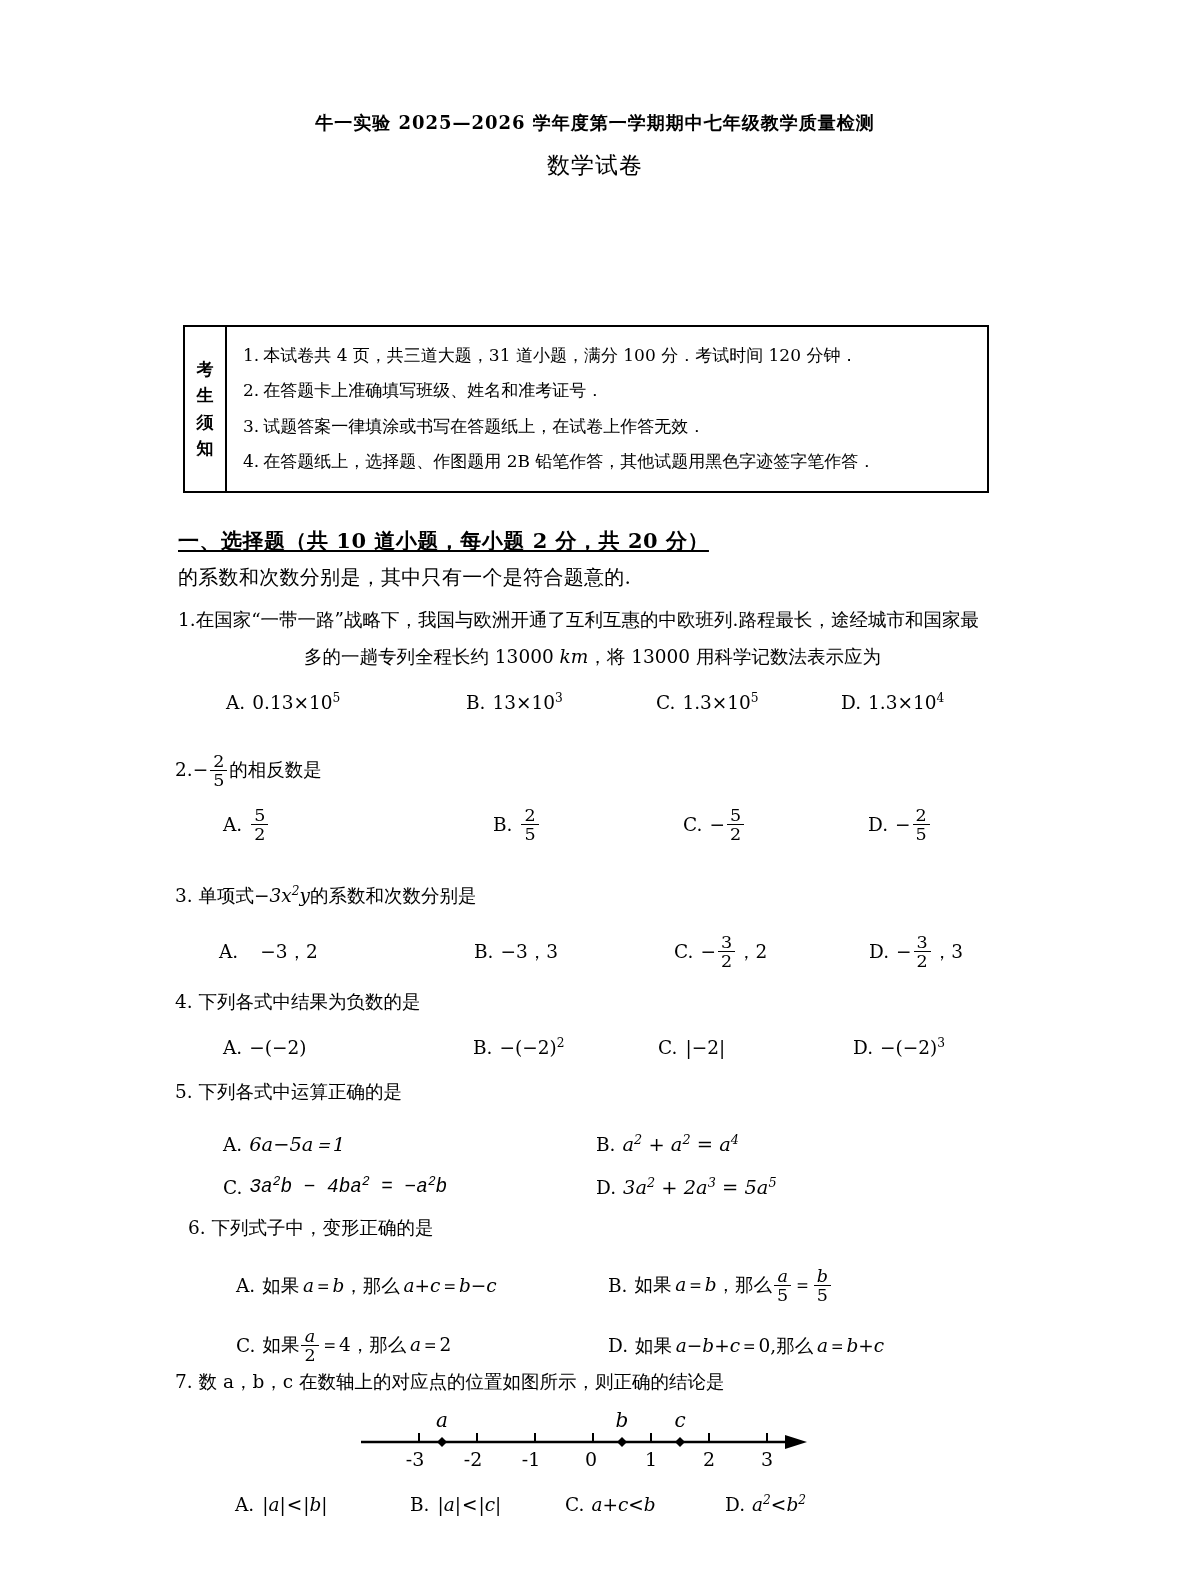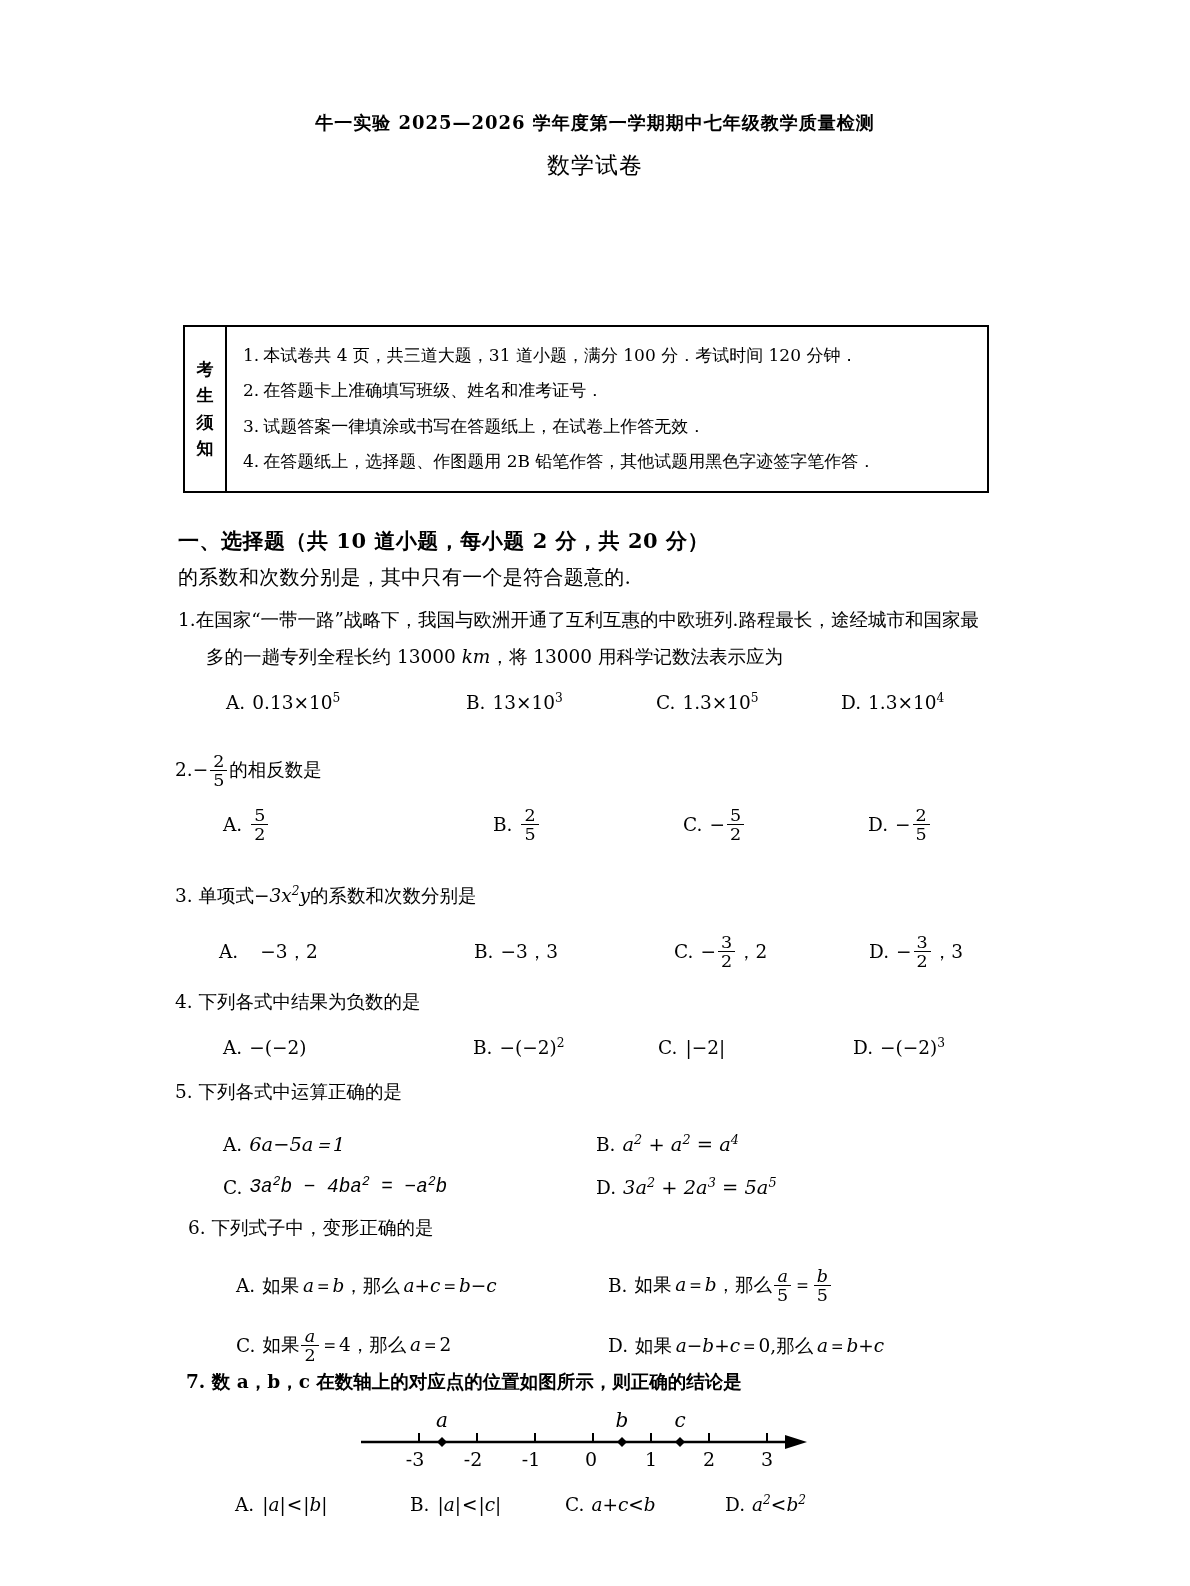--- a/index.html
+++ b/index.html
@@ -76,33 +76,34 @@
   .notice-item .num { margin-right: 4px; }
 
   
   .section-head {
     position: absolute;
     left: 178px;
     top: 415px;
     font-size: 21px;
     font-weight: bold;
     letter-spacing: 0.5px;
+    text-decoration: underline;
   }
   .section-note {
     position: absolute;
     left: 178px;
     top: 452px;
     font-size: 20px;
     letter-spacing: 0.3px;
   }
 
   
   .q { position: absolute; font-size: 18.5px; }
   .q-stem { white-space: nowrap; line-height: 1.35; }
-  .q-stem2 { white-space: nowrap; line-height: 1.35; margin-top: 12px; margin-left: 28px; }
+  .q-stem2 { white-space: nowrap; line-height: 1.35; margin-top: 12px; margin-left: 28px; text-align: center; }
   .opts { display: flex; white-space: nowrap; }
   .opt { display: flex; align-items: center; white-space: nowrap; }
   .opt-lbl { margin-right: 7px; }
   .mi { font-style: italic; font-family: "DejaVu Serif", "Liberation Serif", serif; }
   sup { font-size: 0.66em; vertical-align: super; line-height: 0; }
 
   
   .frac {
     display: inline-flex;
     flex-direction: column;
@@ -349,21 +350,21 @@
               <span class="den">2</span>
             </span>＝4，那么<span class="mi"> a</span>＝2</span>
       </div>
       <div class="opt">
         <span class="opt-lbl">D.</span>
         <span>如果<span class="mi"> a</span>−<span class="mi">b</span>+<span class="mi">c</span>＝0,那么<span class="mi"> a</span>＝<span class="mi">b</span>+<span class="mi">c</span></span>
       </div>
     </div>
   </div>
 
-  <div class="q" style="left:186px; top:1258px;font-weight:bold;">
+  <div class="q" style="left:175px; top:1258px;">
     <div class="q-stem">
       <span>7.</span>
       <span>数 a，b，c 在数轴上的对应点的位置如图所示，则正确的结论是</span>
     </div>
   </div>
 
   <div class="numline">
     <svg width="460" height="66" viewBox="0 0 460 66">
 
       <line x1="6" y1="34" x2="430" y2="34" stroke="#000" stroke-width="2.6"></line>

